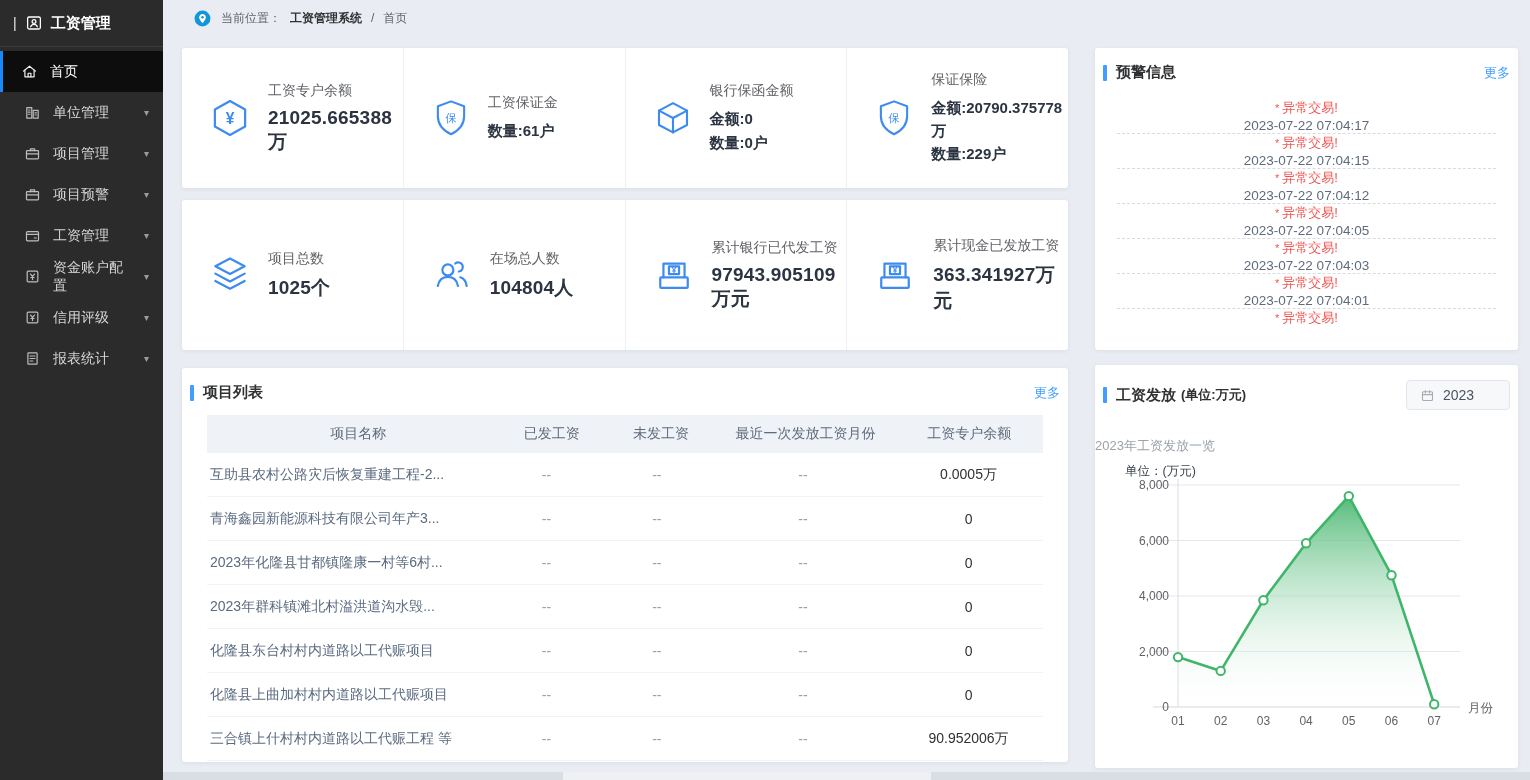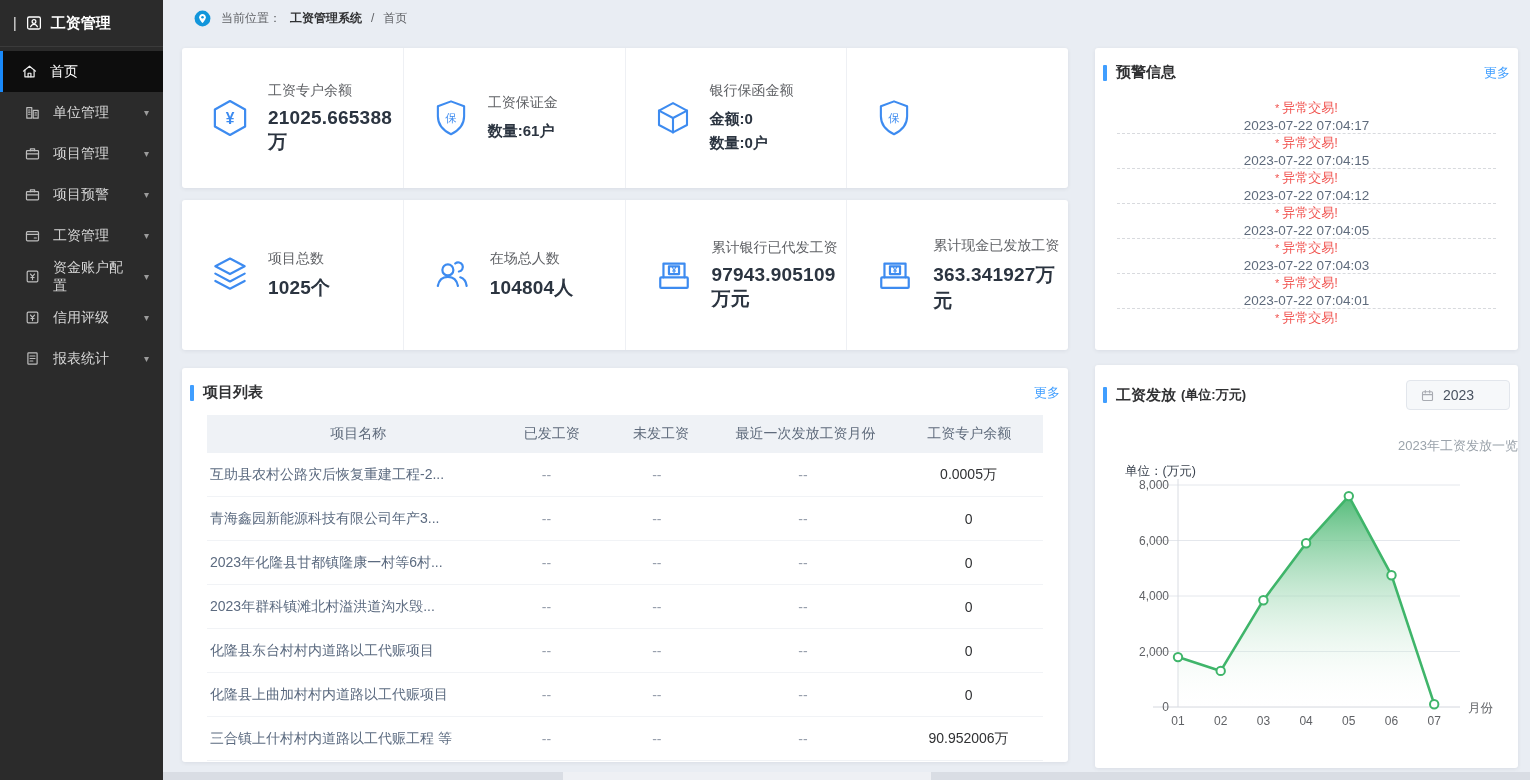--- a/index.html
+++ b/index.html
@@ -72,21 +72,21 @@
                margin:0 22px; border-bottom:1px dashed #d8dade; font-size:13px; cursor:pointer;flex-direction:column; }
   .warn-text { color:#f15551; }
   .warn-star { font-size:11px; margin-right:3px; }
   .warn-time { color:#5f6b7c; font-size:13.5px;text-align:center; }
 
   
   .chart-panel { height:403px; overflow:hidden; }
   .year-box { display:flex; align-items:center; gap:8px; width:104px; height:30px; padding:0 13px;
               background:#f6f8fa; border:1px solid #e2e6ec; border-radius:4px;
               font-size:14px; color:#4a5361; cursor:pointer; }
-  .chart-title { text-align:right; color:#9ba3ab; font-size:13px; margin-top:16px; }
+  .chart-title { text-align:left; color:#9ba3ab; font-size:13px; margin-top:16px; }
   .chart-svg { display:block; margin:4px auto 0; }
 
   
   .bottom-strip { position:absolute; left:163px; right:0; bottom:0; height:8px; background:#d9dde4; }
   .bottom-strip .seg { position:absolute; left:400px; width:368px; top:0; bottom:0; background:#eef0f4; }
 </style>
 </head>
 <body>
 
 <div class="sidebar">
@@ -247,20 +247,25 @@
               <div class="stat-line">数量:0户</div>
             </div>
           </div>
           <div class="stat-cell">
             <span class="icon stat-icon">
               <svg width="42" height="42" viewBox="0 0 48 48" fill="none" stroke="#3d8bf0" stroke-width="2.4" stroke-linecap="round" stroke-linejoin="round">
                 <path d="M24 5l15 5.5v11.5c0 9.5-6.5 16.5-15 20.5-8.5-4-15-11-15-20.5V10.5z"></path>
                 <text x="24" y="28.5" font-size="13" text-anchor="middle" fill="#3d8bf0" stroke="none">保</text>
               </svg>
             </span>
+            <div class="stat-text">
+              <div class="stat-label">保证保险</div>
+              <div class="stat-line">金额:20790.375778万</div>
+              <div class="stat-line">数量:229户</div>
+            </div>
           </div>
         </div>
       <div class="panel stats-panel stats-row2">
           <div class="stat-cell">
             <span class="icon stat-icon">
               <svg width="44" height="44" viewBox="0 0 48 48" fill="none" stroke="#3d8bf0" stroke-width="2.4" stroke-linecap="round" stroke-linejoin="round">
                 <polygon points="24,6 40,14.5 24,23 8,14.5"></polygon>
                 <path d="M8 22.5l16 8.5 16-8.5"></path>
                 <path d="M8 30.5l16 8.5 16-8.5"></path>
               </svg>

